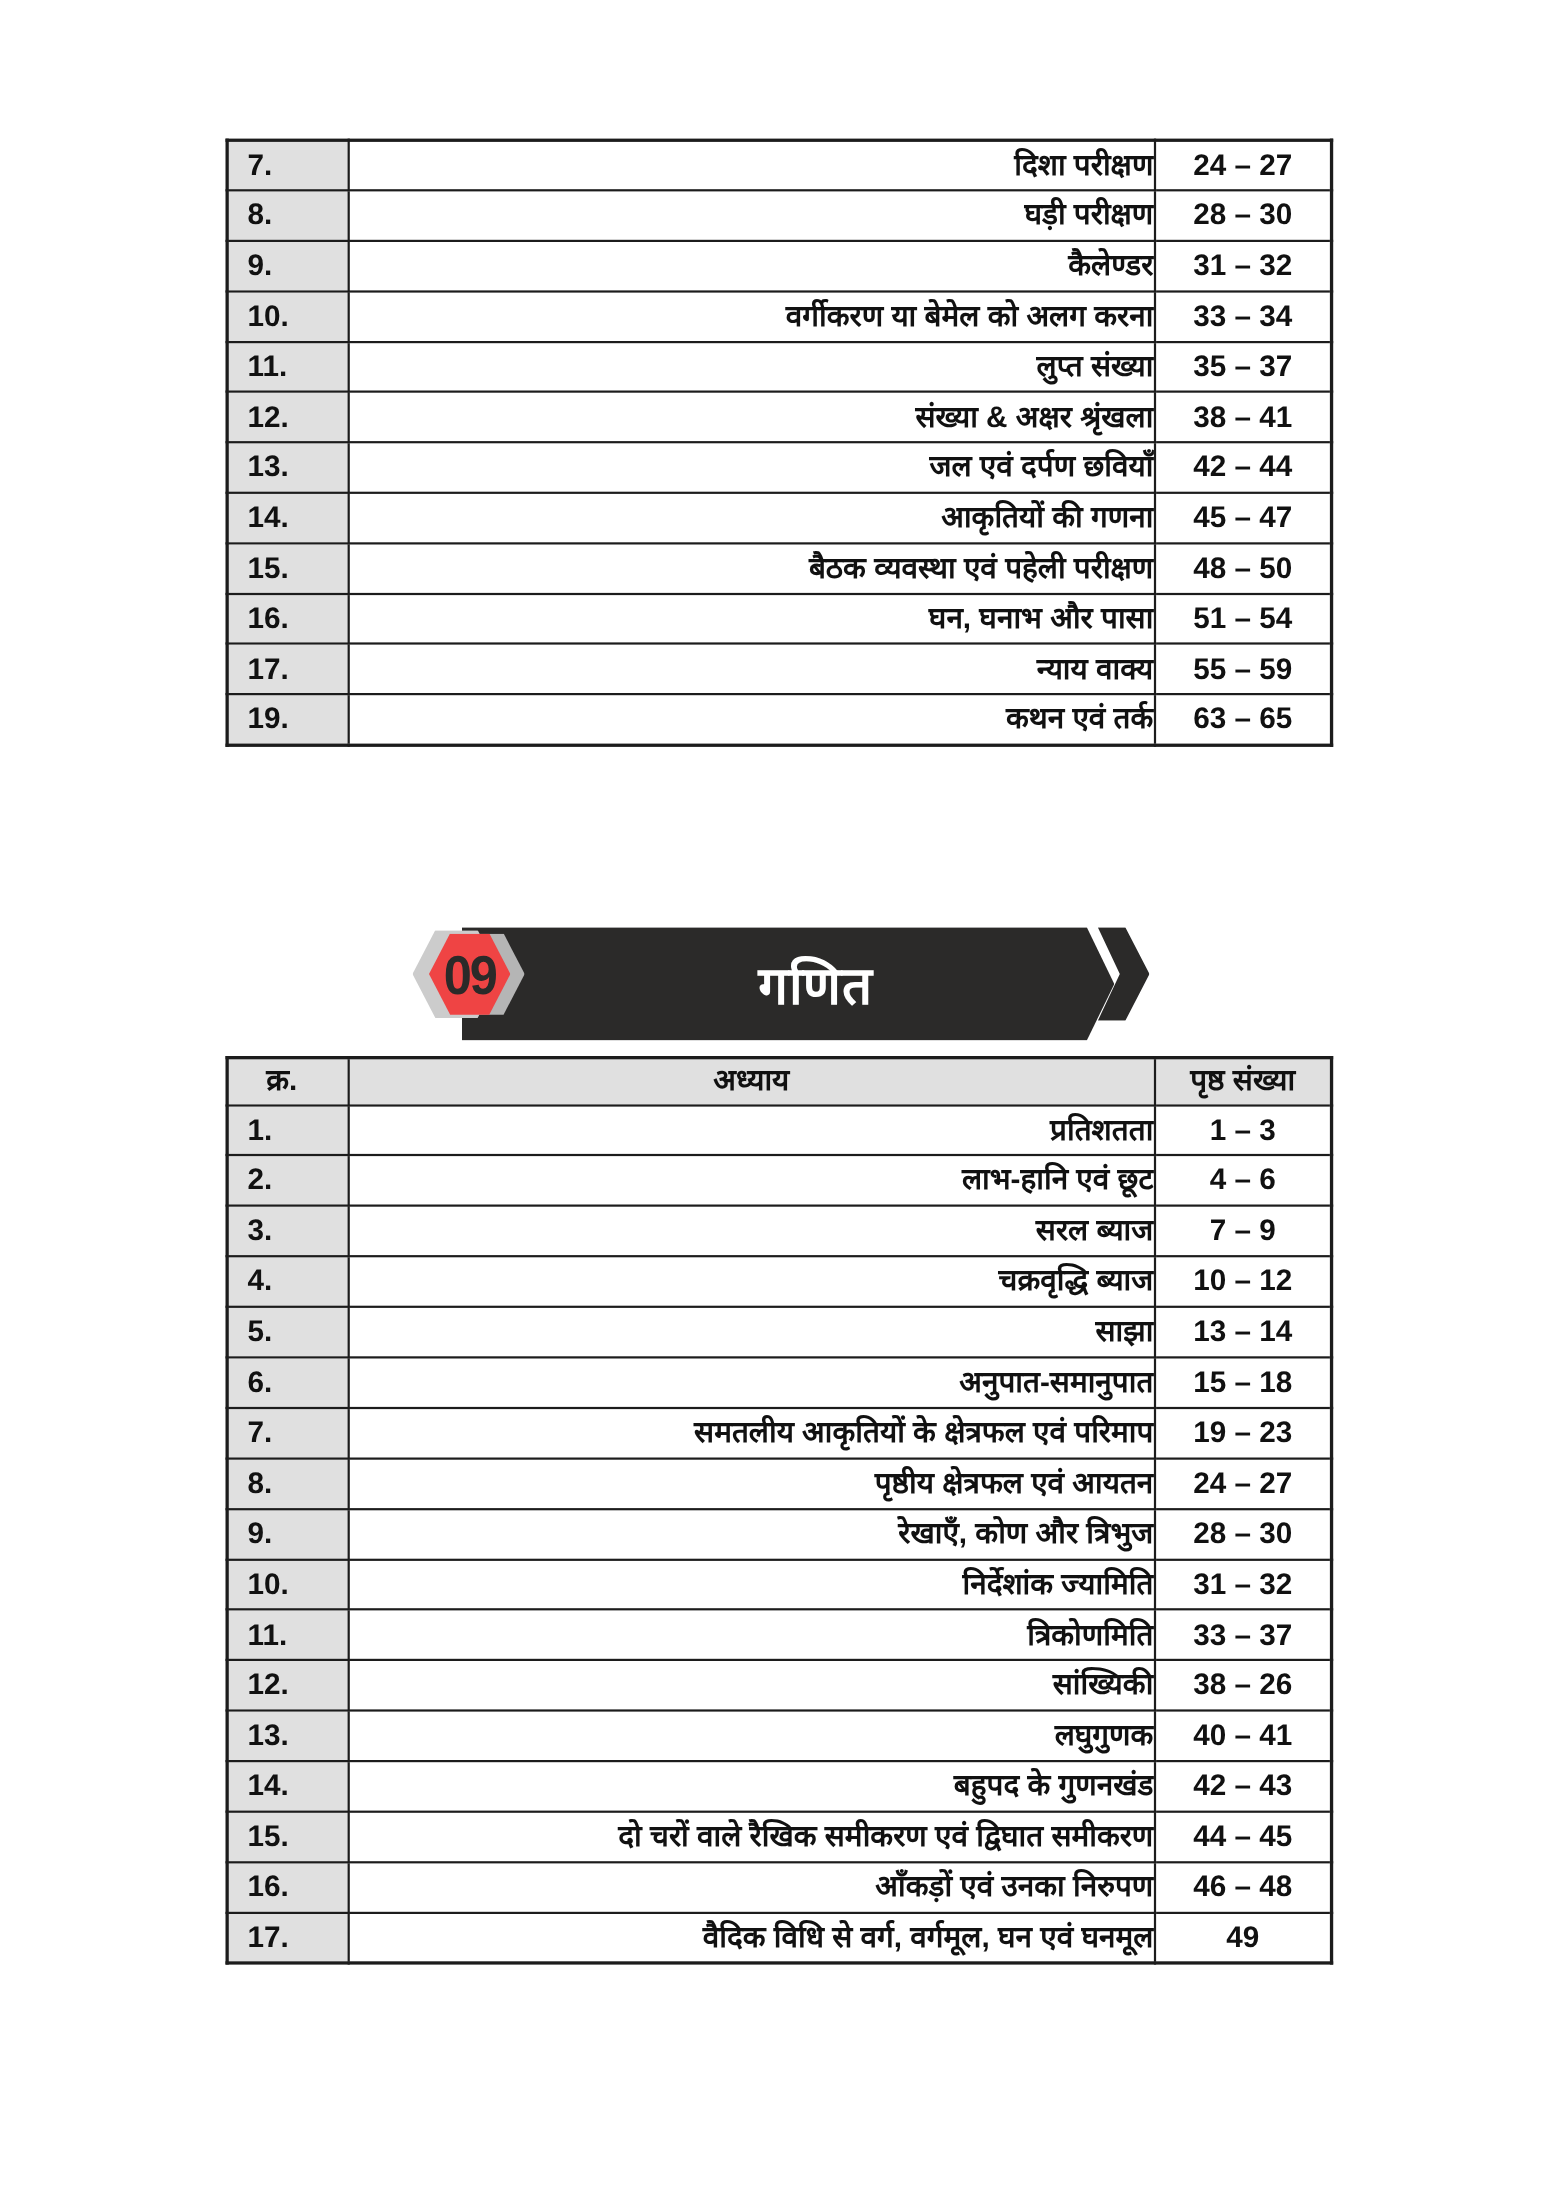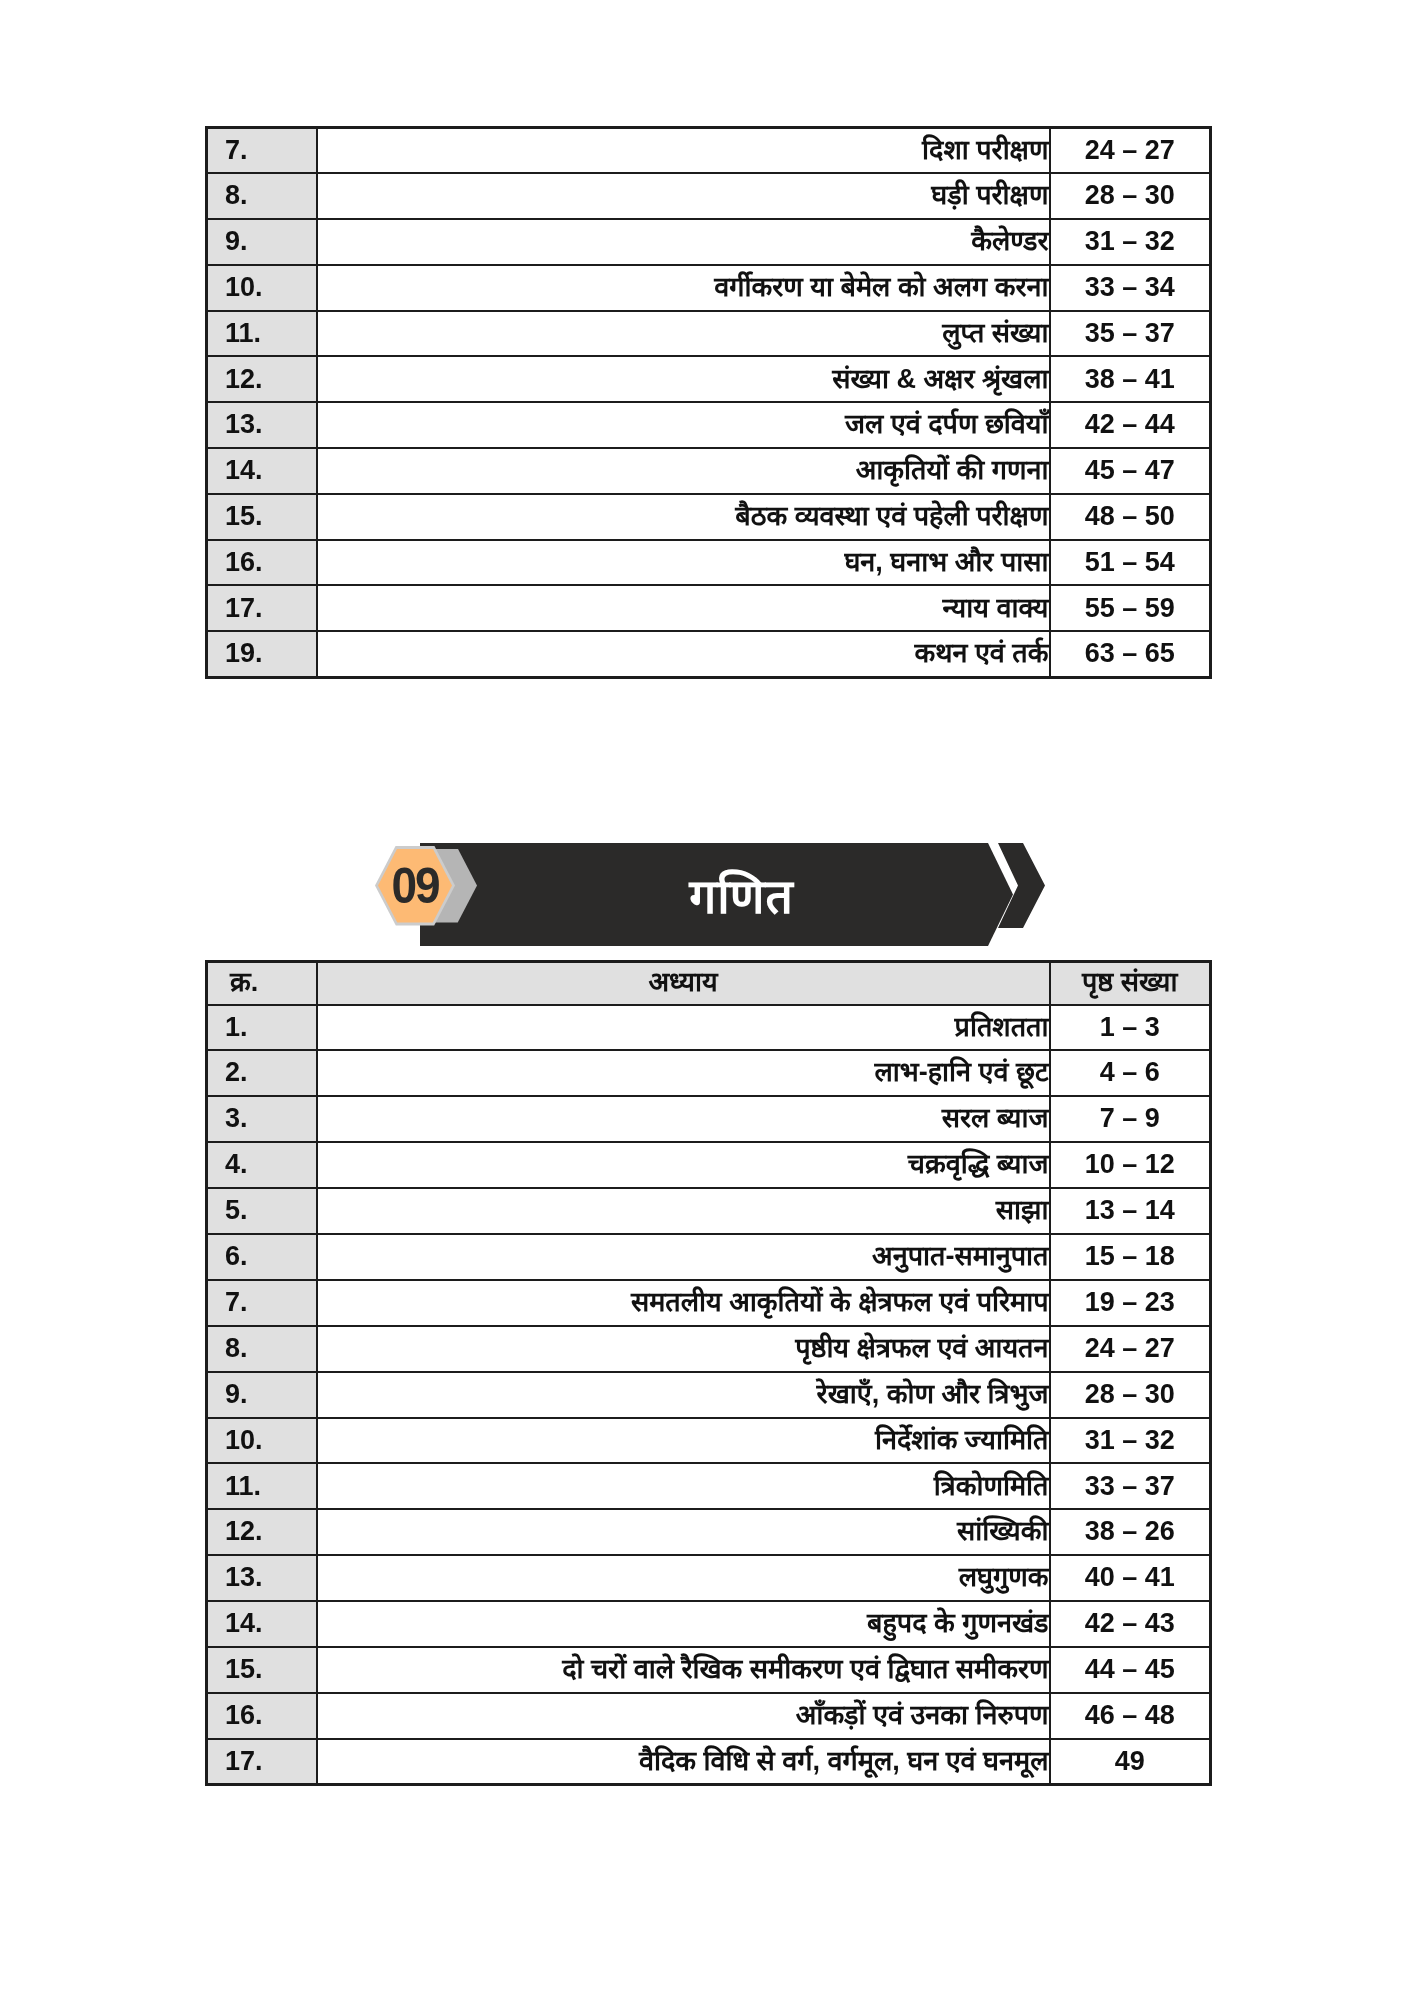--- a/index.html
+++ b/index.html
@@ -30,21 +30,21 @@
     font-size:27px;font-weight:bold;line-height:1.1;
     padding:0;vertical-align:middle;overflow:hidden;white-space:nowrap;
   }
   #table-reasoning tr{height:45.8px;}
   #table-math thead tr{height:43px;}
   #table-math tbody tr{height:45.9px;}
   .toc td.cell-no{background:var(--cellgray);text-align:left;padding-left:17px;}
   .toc td.cell-ch{text-align:right;padding-left:16px;}
   .toc td.cell-pg{text-align:center;}
   .toc th{background:var(--cellgray);}
-  .toc th.cell-no{text-align:left;padding-left:22px;}
+  .toc th.cell-no{text-align:left;padding-left:34px;}
   .toc th.cell-ch,.toc th.cell-pg{text-align:center;}
 
   
   .banner{position:absolute;left:368px;top:843px;width:692px;height:85px;}
   .banner .bar{
     position:absolute;left:52px;top:0;width:593px;height:103px;background:var(--banner);
     clip-path:polygon(0 0,calc(100% - 25px) 0,100% 50%,calc(100% - 25px) 100%,0 100%);
     display:flex;align-items:center;justify-content:center;
     box-sizing:border-box;padding-left:50px;
   }
@@ -55,21 +55,21 @@
     position:absolute;left:630px;top:0;width:47px;height:85px;background:var(--banner);
     clip-path:polygon(0 0,25px 0,100% 50%,25px 100%,0 100%,20px 50%);
   }
   .hex{
     position:absolute;top:5.5px;width:74px;height:74px;
     clip-path:polygon(26% 0,74% 0,100% 50%,74% 100%,26% 100%,0 50%);
   }
   .hex-gray{left:35px;background:var(--hexgray);}
   .hex-ring{left:7px;top:2.5px;width:80px;height:80px;background:#cccccc;}
   .hex-white{
-    left:10px;background:#fdba74;
+    left:22px;background:#ef4444;
     display:flex;align-items:center;justify-content:center;
   }
   .hex-white .num{
     font-size:46px;font-weight:bold;color:#2b2a29;letter-spacing:-2px;
     transform:scaleY(1.08);
   }
 </style>
 </head>
 <body>
 

